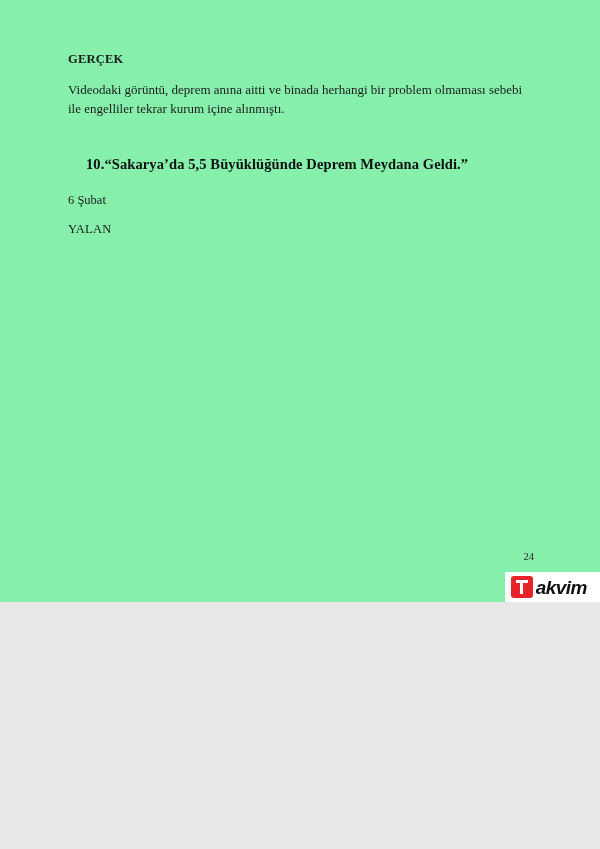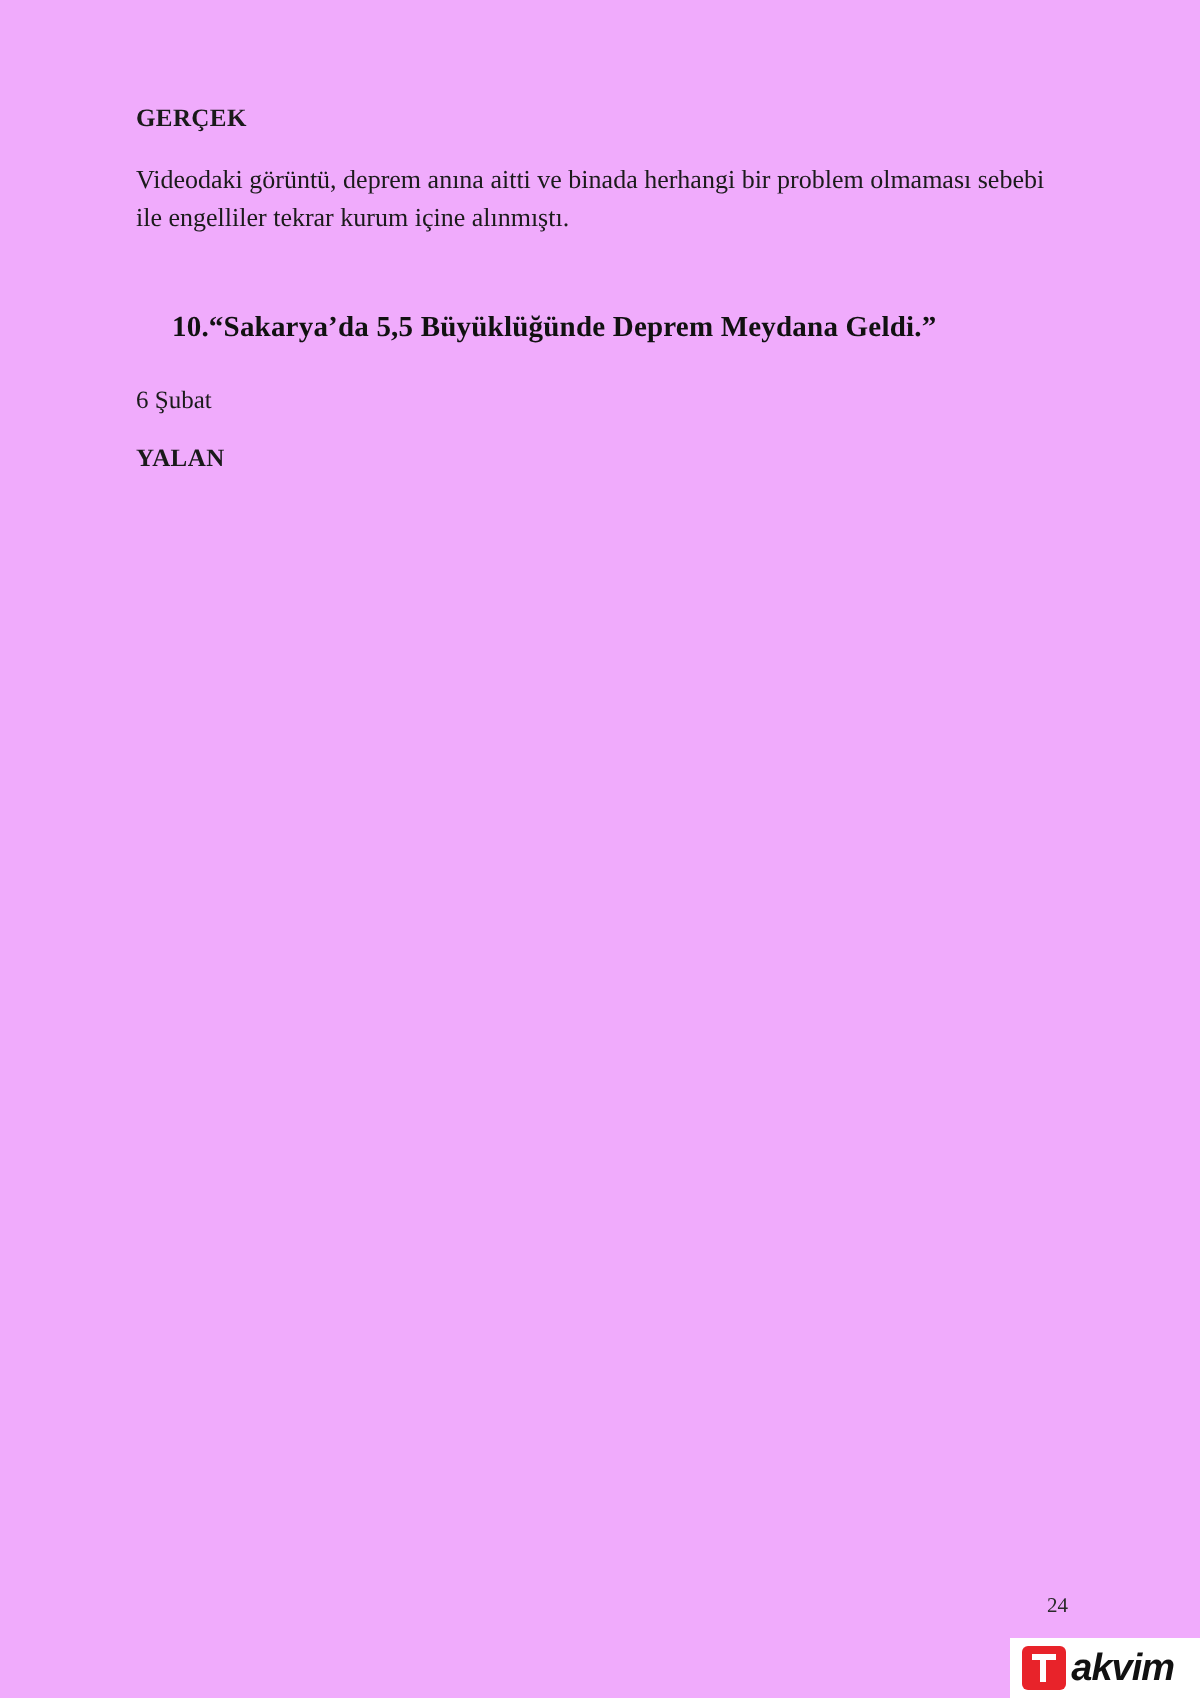--- a/index.html
+++ b/index.html
@@ -9,22 +9,22 @@
   body {
     width: 600px;
     height: 849px;
     background: #e8e8e6;
     font-family: "Liberation Serif", serif;
     overflow: hidden;
   }
   .page {
     position: relative;
     width: 600px;
-    height: 849px;
-    background: #f0abfc;
+    height: 602px;
+    background: #86efac;
     box-sizing: border-box;
   }
   .content {
     position: absolute;
     left: 68px;
     top: 52px;
     width: 466px;
   }
   .section-label {
     font-family: "Liberation Serif", serif;
@@ -53,21 +53,21 @@
   }
   .date {
     font-family: Liberation Serif, serif;
     font-size: 12.5px;
     color: #1b1b1b;
     margin: 0 0 14px 0;
   }
   .verdict {
     font-family: "Liberation Serif", serif;
     font-size: 12.5px;
-    font-weight: bold;
+    font-weight: normal;
     letter-spacing: 0.2px;
     color: #1a1a1a;
     margin: 0 0 14px 0;
   }
   .page-number {
     position: absolute;
     right: 66px;
     bottom: 40px;
     font-family: "Liberation Serif", serif;
     font-size: 10.5px;

